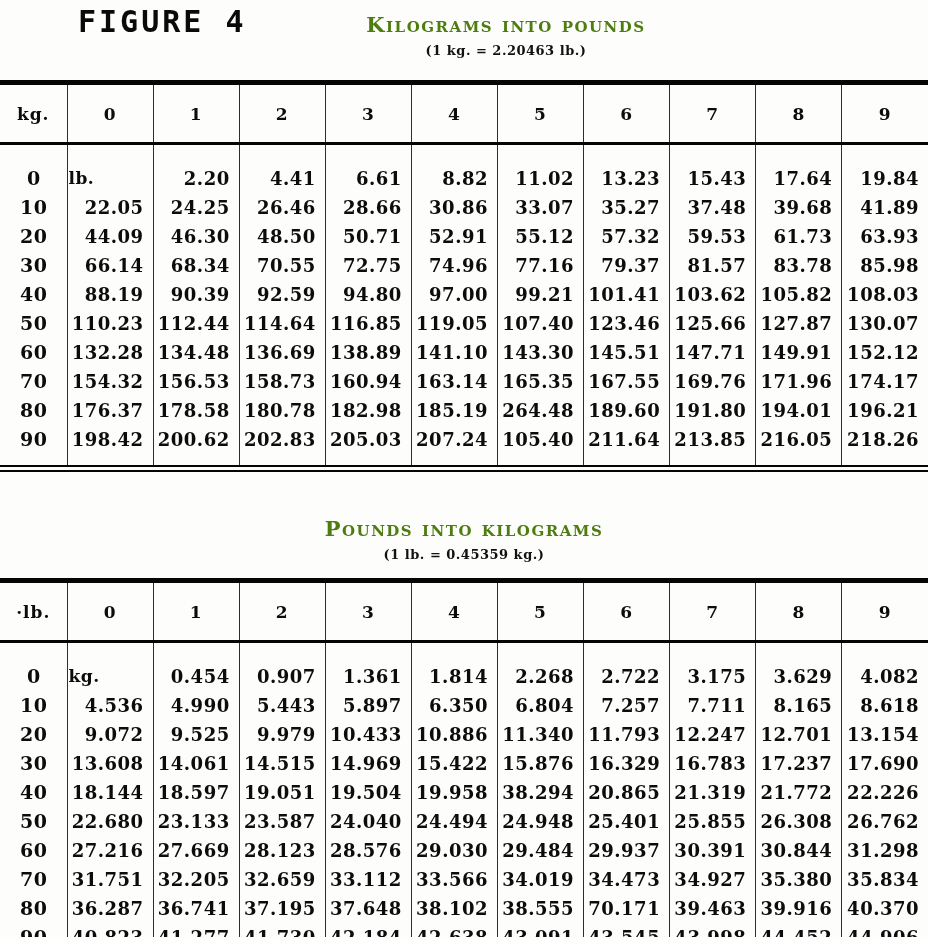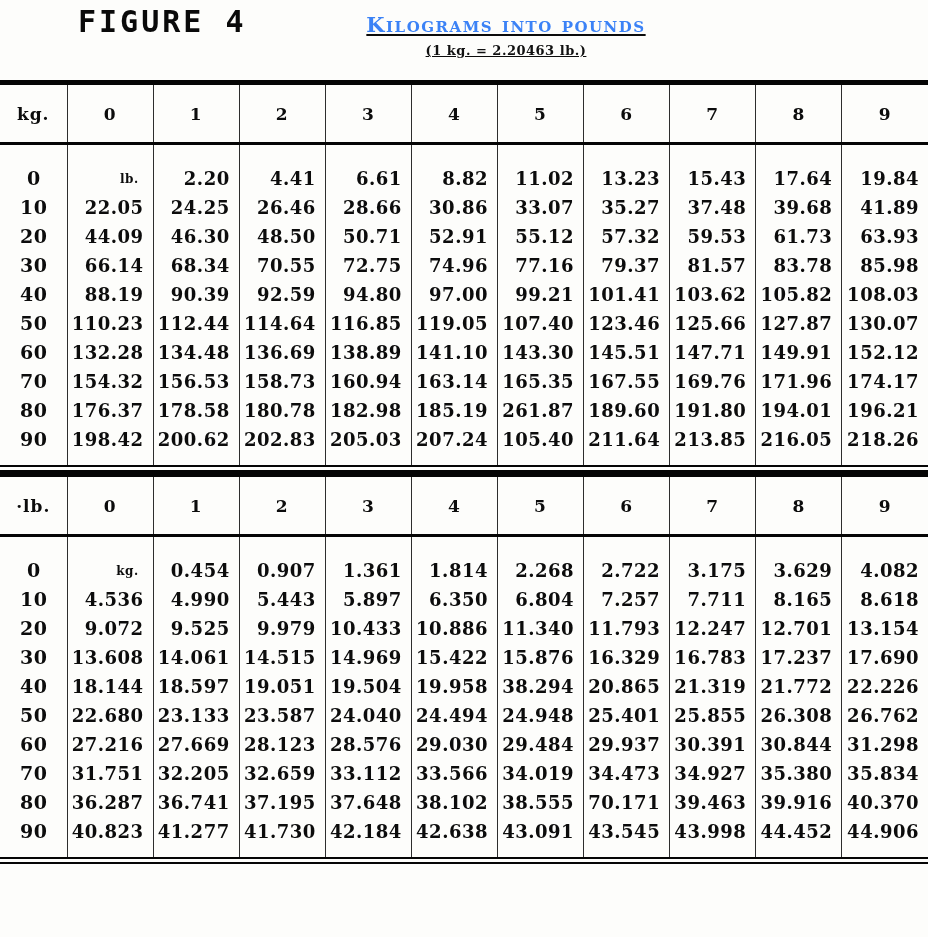--- a/index.html
+++ b/index.html
@@ -13,21 +13,20 @@
     height: 937px;
     background: #fdfdfb;
     color: #0b0b0b;
     font-family: "DejaVu Serif", "Liberation Serif", serif;
     overflow: hidden;
   }
   .fig-header {
     position: relative;
     height: 76px;
     padding-top: 4px;
-    text-decoration: underline;
   }
   .figure-label {
     position: absolute;
     left: 78px;
     top: 4px;
     font-family: "DejaVu Sans Mono", "Liberation Mono", monospace;
     font-weight: bold;
     font-size: 30px;
     letter-spacing: 3px;
     color: #0a0a0a;
@@ -43,21 +42,21 @@
   }
   .title-block.second {
     margin-top: 44px;
     margin-bottom: 16px;
   }
   .table-title {
     font-variant: small-caps;
     font-weight: bold;
     font-size: 21px;
     letter-spacing: 1.5px;
-    color: #3b82f6;
+    color: #4d7c0f;
   }
   .table-subtitle {
     margin-top: 6px;
     font-weight: bold;
     font-size: 13px;
     letter-spacing: 0.5px;
     color: #111111;
   }
   .tablewrap {
     border-top: 5px solid #050505;
@@ -94,23 +93,23 @@
     padding-right: 9px;
     letter-spacing: 0.5px;
     line-height: 1;
   }
   .conv-table tbody td.rowlabel {
     text-align: center;
     padding-right: 0;
     font-size: 19px;
   }
   .conv-table tbody td.unit-cell {
-    text-align: right;
+    text-align: left;
     padding-right: 14px;
-    font-size: 12px;
+    font-size: 17px;
   }
   .conv-table tbody tr:first-child td { padding-top: 20px; }
   .conv-table tbody tr:last-child td { padding-bottom: 12px; }
 </style>
 </head>
 <body>
 
 <div class="page">
 
   <div class="fig-header">
@@ -256,21 +255,21 @@
             <td>171.96</td>
             <td>174.17</td>
           </tr>
           <tr>
             <td class="rowlabel">80</td>
             <td>176.37</td>
             <td>178.58</td>
             <td>180.78</td>
             <td>182.98</td>
             <td>185.19</td>
-            <td>261.87</td>
+            <td>264.48</td>
             <td>189.60</td>
             <td>191.80</td>
             <td>194.01</td>
             <td>196.21</td>
           </tr>
           <tr>
             <td class="rowlabel">90</td>
             <td>198.42</td>
             <td>200.62</td>
             <td>202.83</td>
@@ -279,20 +278,24 @@
             <td>105.40</td>
             <td>211.64</td>
             <td>213.85</td>
             <td>216.05</td>
             <td>218.26</td>
           </tr>
         </tbody>
       </table>
   </div>
 
+  <div class="title-block second">
+    <div class="table-title">Pounds into kilograms</div>
+    <div class="table-subtitle">(1 lb. = 0.45359 kg.)</div>
+  </div>
 
   <div class="tablewrap">
     <table class="conv-table" id="table2">
         <colgroup>
           <col class="col-label">
           <col>
           <col>
           <col>
           <col>
           <col>

